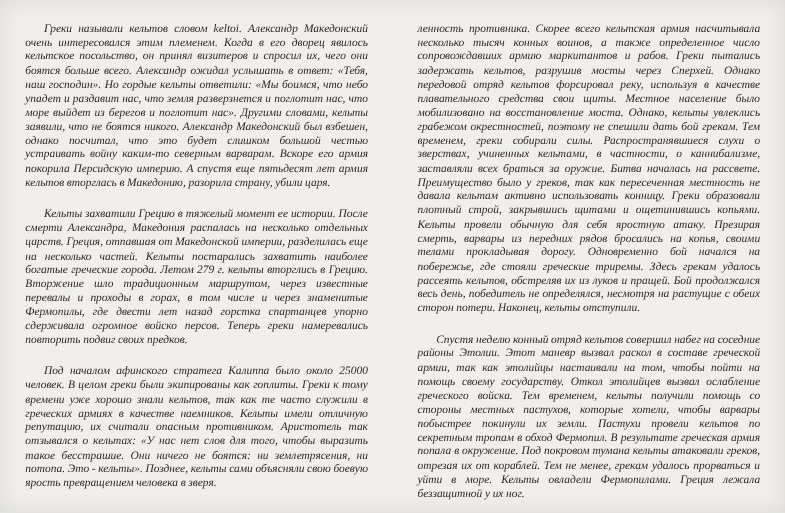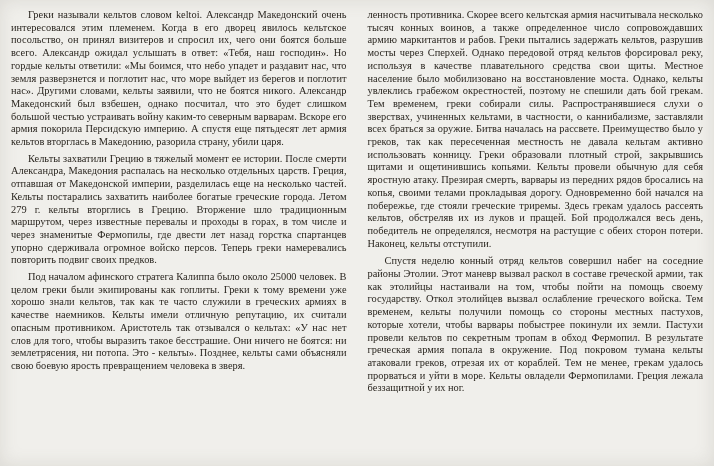--- a/index.html
+++ b/index.html
@@ -31,29 +31,30 @@
   }
   .columns {
     display: flex;
     gap: 13px;
   }
   .col {
     flex: 1 1 0;
     min-width: 0;
   }
   .para {
-    margin: 4px;
+    margin: 16px;
     font-size: 10.4px;
     line-height: 12.7px;
     text-align: justify;
     text-justify: inter-word;
     hyphens: auto;
     -webkit-hyphens: auto;
     word-spacing: -0.2px;
     color: var(--ink, #2b2721);
+    font-style: italic;
   }
   .para.indent {
     text-indent: 17px;
   }
   .para.gap {
     margin-top: 5px;
   }
 </style>
 </head>
 <body>

